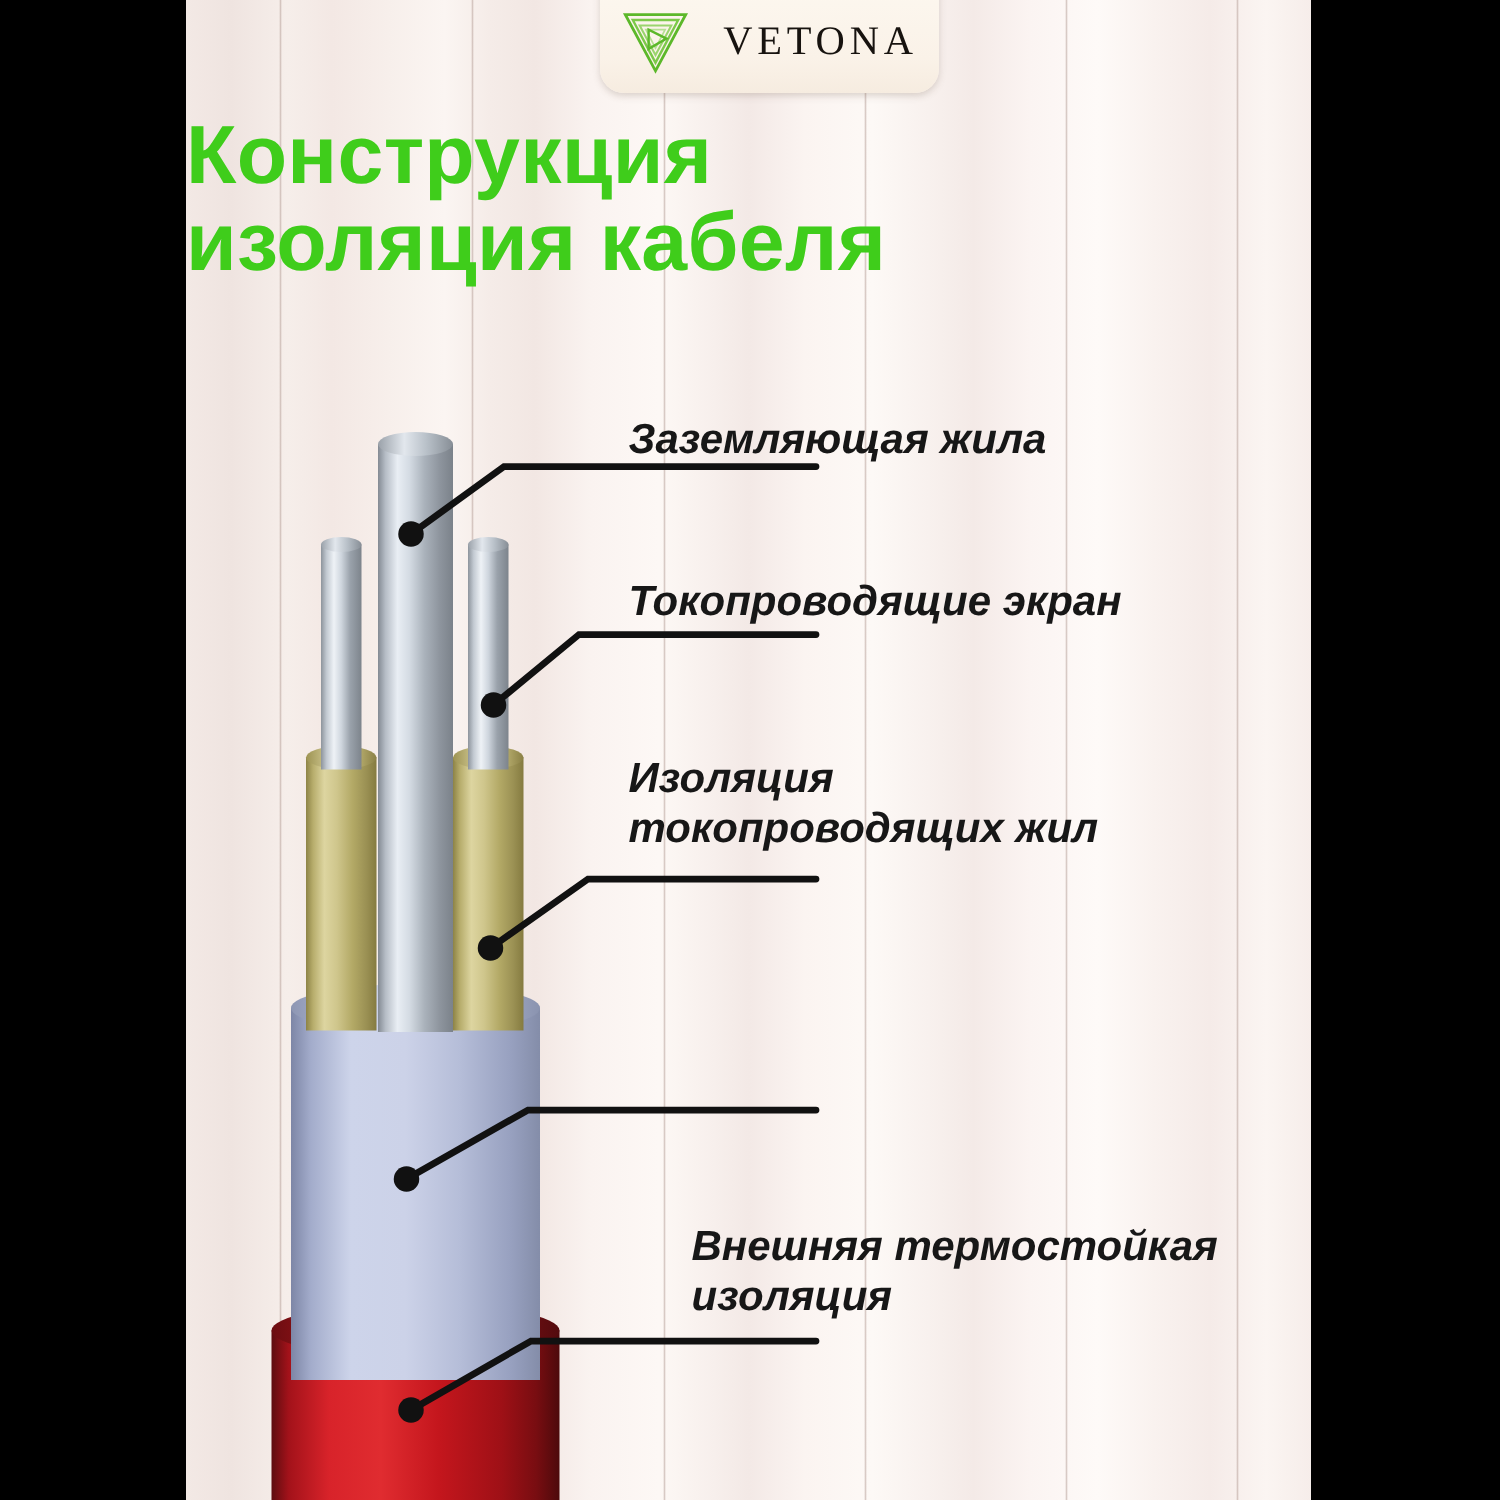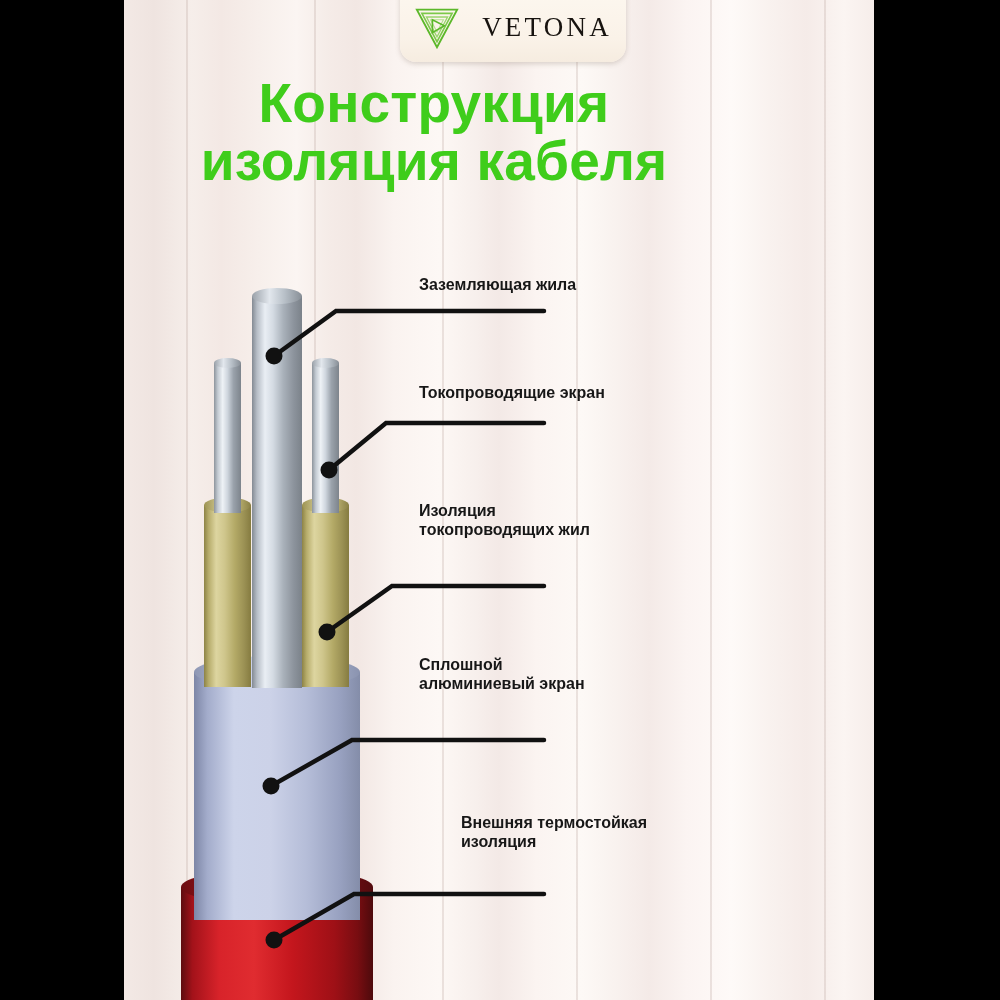--- a/index.html
+++ b/index.html
@@ -49,37 +49,37 @@
   #logo-inner{display:flex;align-items:center;gap:22px;}
   #logo-mark{width:46px;height:44px;display:block;}
   #brand{
     font-family:"Liberation Serif","DejaVu Serif",serif;
     font-size:27px;letter-spacing:3.2px;color:#17130f;
     line-height:1;padding-bottom:2px;
   }
 
   
   #title{
-    position:absolute;left:0;top:74px;width:620px;text-align:center;
+    position:absolute;left:0;top:74px;width:620px;text-align:left;
     z-index:7;
   }
   #title .ln{
     display:block;
     font-size:55px;font-weight:bold;color:#3fcd1b;
     line-height:1.06;letter-spacing:.2px;
   }
 
   
   #cable{position:absolute;left:0;top:0;width:750px;height:1000px;z-index:5;}
 
   
   .callout{position:absolute;z-index:9;color:#161616;}
   .callout .txt{
-    font-size:16px;font-weight:bold;line-height:1.18;
-    white-space:pre-line;color:#171717;
+    font-size:28px;font-weight:bold;line-height:1.18;
+    white-space:pre-line;color:#171717;font-style:italic;
   }
   #c1{left:295px;top:276px;}
   #c2{left:295px;top:384px;}
   #c3{left:295px;top:502px;}
   #c4{left:295px;top:656px;}
   #c5{left:295px;top:814px;margin-left:42px;}
 </style>
 </head>
 <body>
 
@@ -246,24 +246,20 @@
     <div class="callout" id="c1">
       <div class="txt">Заземляющая жила</div>
     </div>
     <div class="callout" id="c2">
       <div class="txt">Токопроводящие экран</div>
     </div>
     <div class="callout" id="c3">
       <div class="txt">Изоляция
 токопроводящих жил</div>
     </div>
-    <div class="callout" id="c4">
-      <div class="txt">Сплошной
-алюминиевый экран</div>
-    </div>
     <div class="callout" id="c5">
       <div class="txt">Внешняя  термостойкая
 изоляция</div>
     </div>
 
   </div>
 
   <div class="band left"></div>
   <div class="band right"></div>
 </div>

